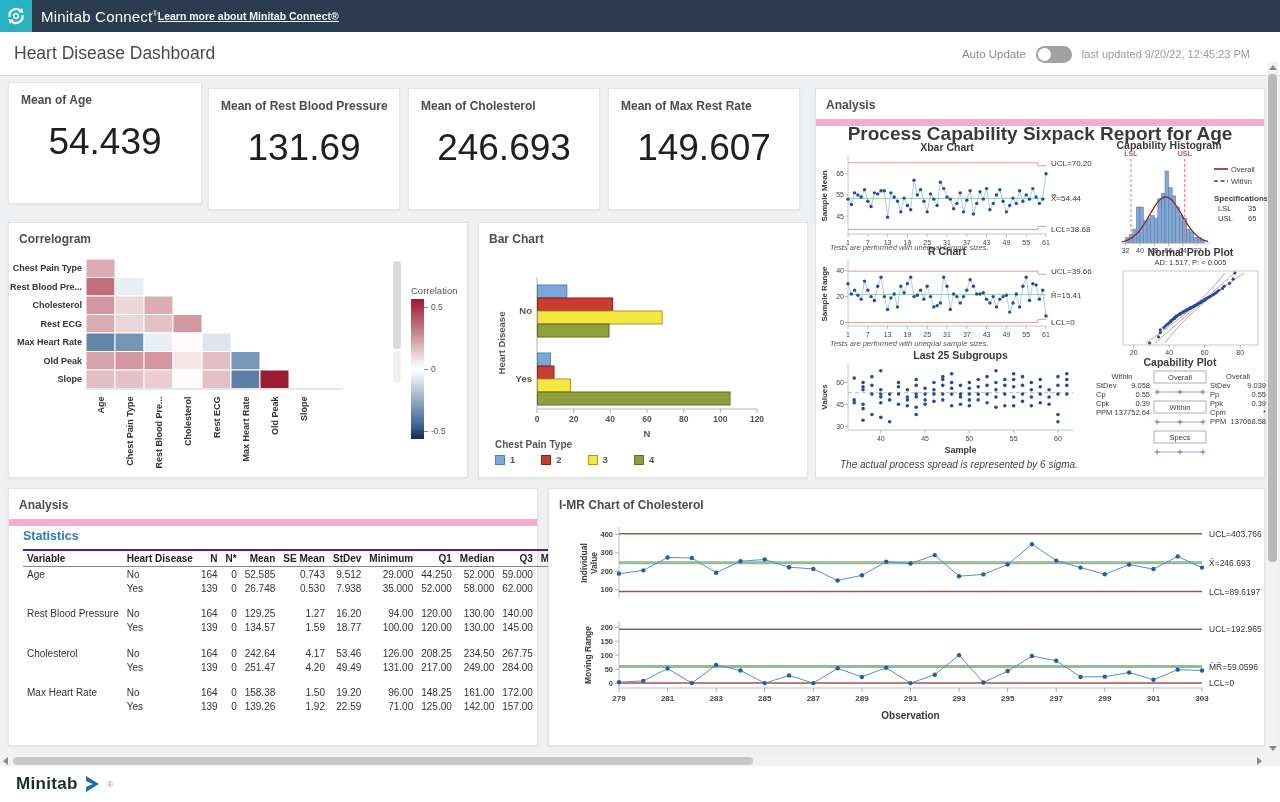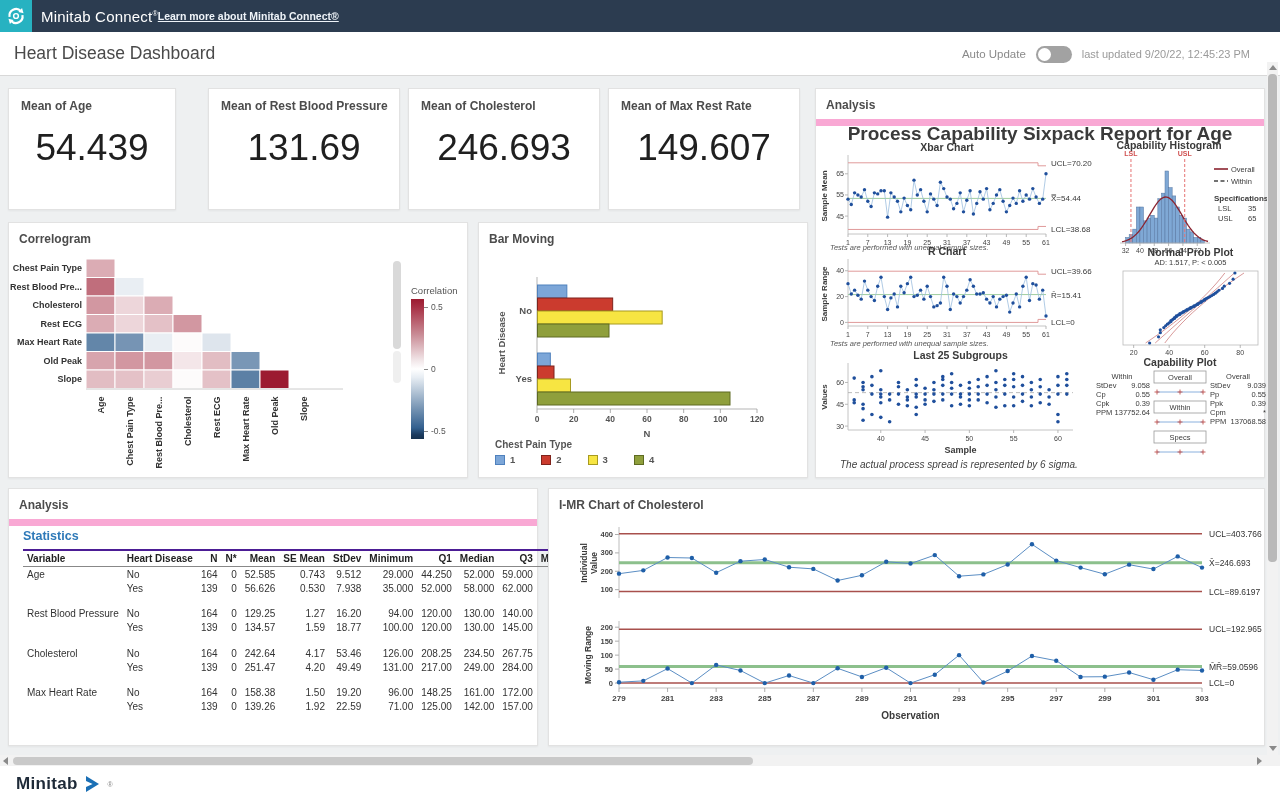--- a/index.html
+++ b/index.html
@@ -88,21 +88,21 @@
     <div class="pagetitle">Heart Disease Dashboard</div>
     <div class="headright">
       <span class="au-label">Auto Update</span>
       <div class="toggle">
           <div class="knob"></div>
         </div>
       <span class="lastupd">last updated 9/20/22, 12:45:23 PM</span>
     </div>
   </div>
 
-  <div class="panel kpi" style="left:8px;top:88px;width:168px;height:122px">
+  <div class="panel kpi" style="left:8px;top:82px;width:194px;height:122px">
     <div class="phead">Mean of Age</div>
     <div class="kpi-value">54.439</div>
   </div>
   <div class="panel kpi" style="left:208px;top:88px;width:192px;height:122px">
     <div class="phead">Mean of Rest Blood Pressure</div>
     <div class="kpi-value">131.69</div>
   </div>
   <div class="panel kpi" style="left:408px;top:88px;width:192px;height:122px">
     <div class="phead">Mean of Cholesterol</div>
     <div class="kpi-value">246.693</div>
@@ -681,21 +681,21 @@
     <div class="cor-grad" style="left:402px;top:76px"></div>
     <div class="cor-tickmark" style="left:415px;top:84px"></div>
     <div class="cor-tickmark" style="left:415px;top:146px"></div>
     <div class="cor-tickmark" style="left:415px;top:208px"></div>
     <div class="cor-tick" style="left:422px;top:79px">0.5</div>
     <div class="cor-tick" style="left:422px;top:141px">0</div>
     <div class="cor-tick" style="left:422px;top:203px">-0.5</div>
   </div>
 
   <div class="panel" style="left:478px;top:222px;width:330px;height:256px">
-    <div class="phead">Bar Moving</div>
+    <div class="phead">Bar Chart</div>
     <svg id="svg-bar" style="left:10px;top:26px" width="310" height="192">
         <line x1="48" y1="28" x2="48" y2="160" stroke="#b5b5b5" stroke-width="1"></line>
         <line x1="48" y1="160" x2="268" y2="160" stroke="#b5b5b5" stroke-width="1"></line>
         <rect x="48.5" y="36" width="29.33333333333333" height="13" fill="#7ca6d8" stroke="#4f81bd" stroke-width="1"></rect>
         <rect x="48.5" y="49" width="75.16666666666667" height="13" fill="#cb3b2e" stroke="#7f231c" stroke-width="1"></rect>
         <rect x="48.5" y="62" width="124.66666666666666" height="13" fill="#f7e542" stroke="#a79a20" stroke-width="1"></rect>
         <rect x="48.5" y="75" width="71.5" height="13" fill="#8f9f3c" stroke="#5e6b22" stroke-width="1"></rect>
         <text x="43" y="65" font-size="9.5" text-anchor="end" fill="#555" font-weight="bold">No</text>
         <rect x="48.5" y="104" width="12.833333333333336" height="13" fill="#7ca6d8" stroke="#4f81bd" stroke-width="1"></rect>
         <rect x="48.5" y="117" width="16.5" height="13" fill="#cb3b2e" stroke="#7f231c" stroke-width="1"></rect>
@@ -773,21 +773,21 @@
             <td class="num">44.250</td>
             <td class="num">52.000</td>
             <td class="num">59.000</td>
             <td class="num">76.000</td>
           </tr>
           <tr>
             <td></td>
             <td>Yes</td>
             <td class="num">139</td>
             <td class="num">0</td>
-            <td class="num">56.626</td>
+            <td class="num">26.748</td>
             <td class="num">0.530</td>
             <td class="num">7.938</td>
             <td class="num">35.000</td>
             <td class="num">52.000</td>
             <td class="num">58.000</td>
             <td class="num">62.000</td>
             <td class="num">77.000</td>
           </tr>
           <tr class="grp">
             <td>Rest Blood Pressure</td>

